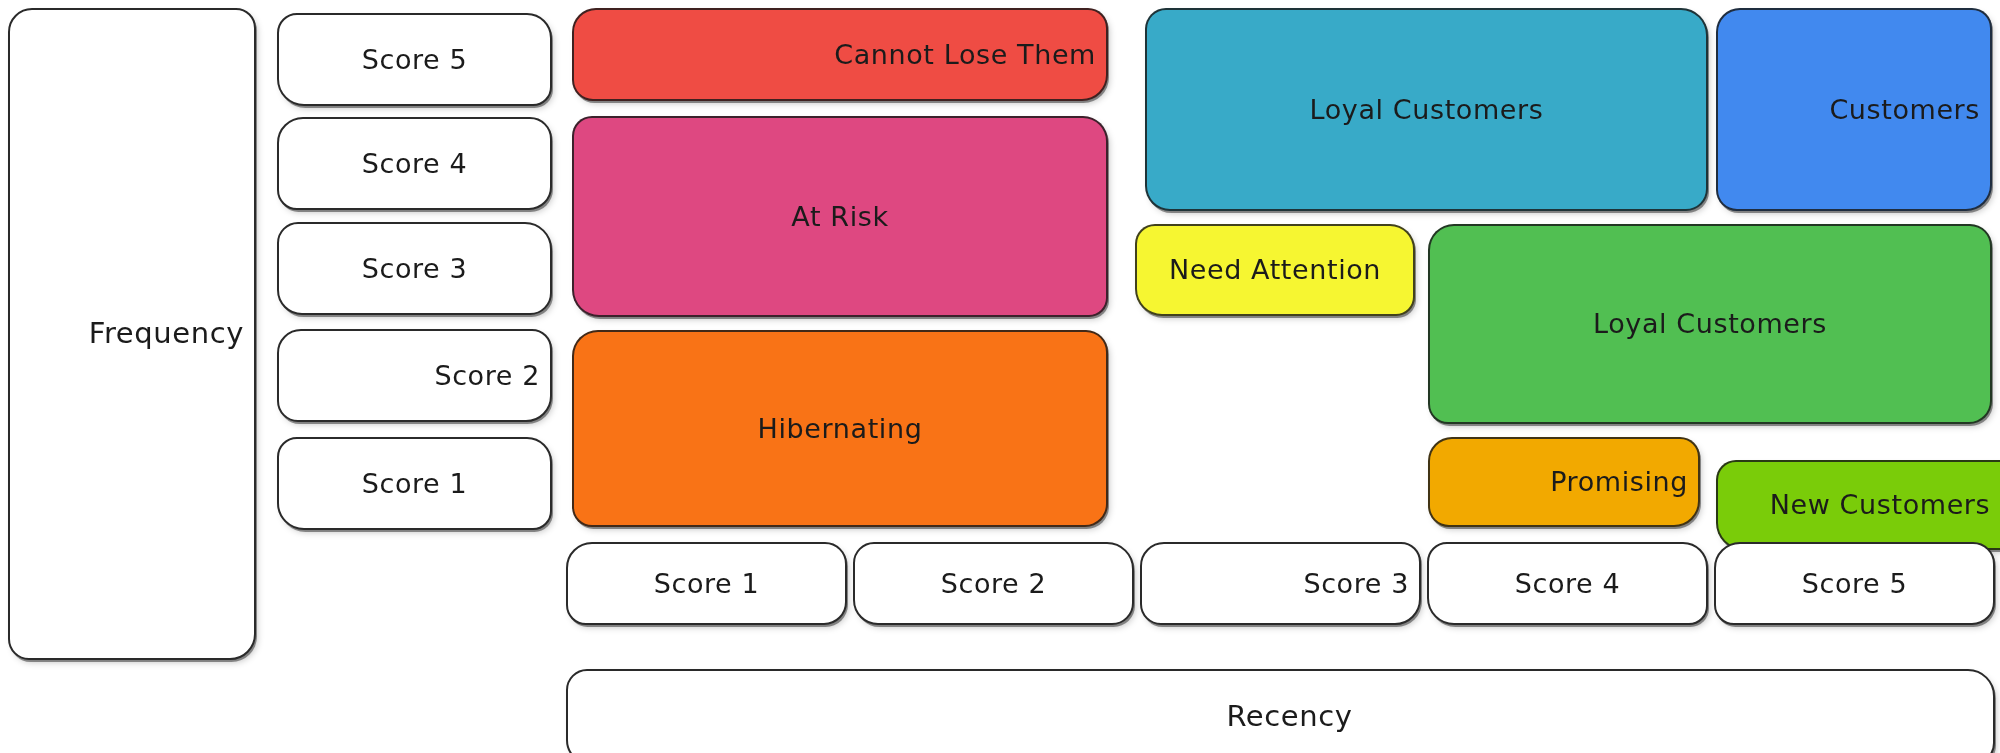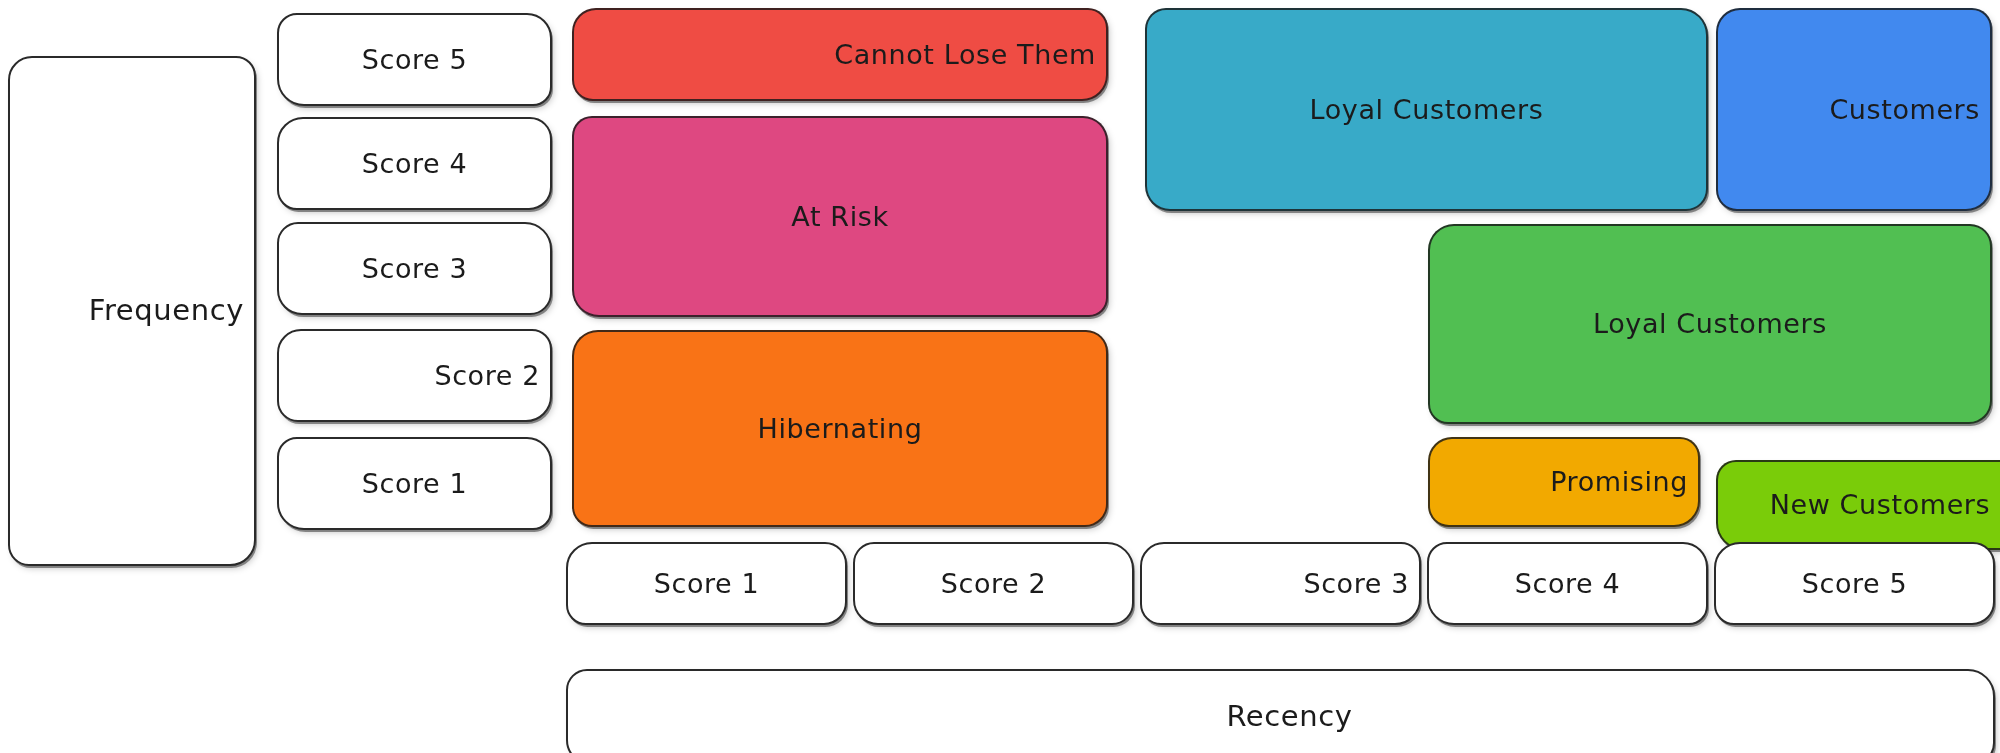--- a/index.html
+++ b/index.html
@@ -67,21 +67,21 @@
   .w1 { border-radius: 24px 20px 26px 21px; justify-content: flex-end; }
   .w2 { border-radius: 20px 25px 19px 27px; }
   .w3 { border-radius: 26px 22px 23px 20px; }
   .w4 { border-radius: 21px 27px 22px 25px; }
 </style>
 </head>
 <body>
 
 <div id="canvas">
 
-  <div class="box plain w1 axis-title" style="left:8px; top:8px; width:248px; height:510px;margin-top:48px;">
+  <div class="box plain w1 axis-title" style="left:8px; top:8px; width:248px; height:652px;">
     <span class="lbl">Frequency</span>
   </div>
 
   <div class="box plain w2" style="left:277px; top:13px; width:275px; height:93px;">
     <span class="lbl">Score 5</span>
   </div>
 
   <div class="box plain w3" style="left:277px; top:117px; width:275px; height:93px;">
     <span class="lbl">Score 4</span>
   </div>
@@ -111,20 +111,23 @@
   </div>
 
   <div class="box seg w4" style="left:1145px; top:8px; width:563px; height:203px; background:#38aac8;">
     <span class="lbl">Loyal Customers</span>
   </div>
 
   <div class="box seg w1" style="left:1716px; top:8px; width:276px; height:203px; background:#4189ef;">
     <span class="lbl">Customers</span>
   </div>
 
+  <div class="box seg w2" style="left:1135px; top:224px; width:280px; height:92px; background:#f6f631;">
+    <span class="lbl">Need Attention</span>
+  </div>
 
   <div class="box seg w3" style="left:1428px; top:224px; width:564px; height:200px; background:#51bf52;">
     <span class="lbl">Loyal Customers</span>
   </div>
 
 
   <div class="box seg w1" style="left:1428px; top:437px; width:272px; height:90px; background:#f2a900;">
     <span class="lbl">Promising</span>
   </div>
 

